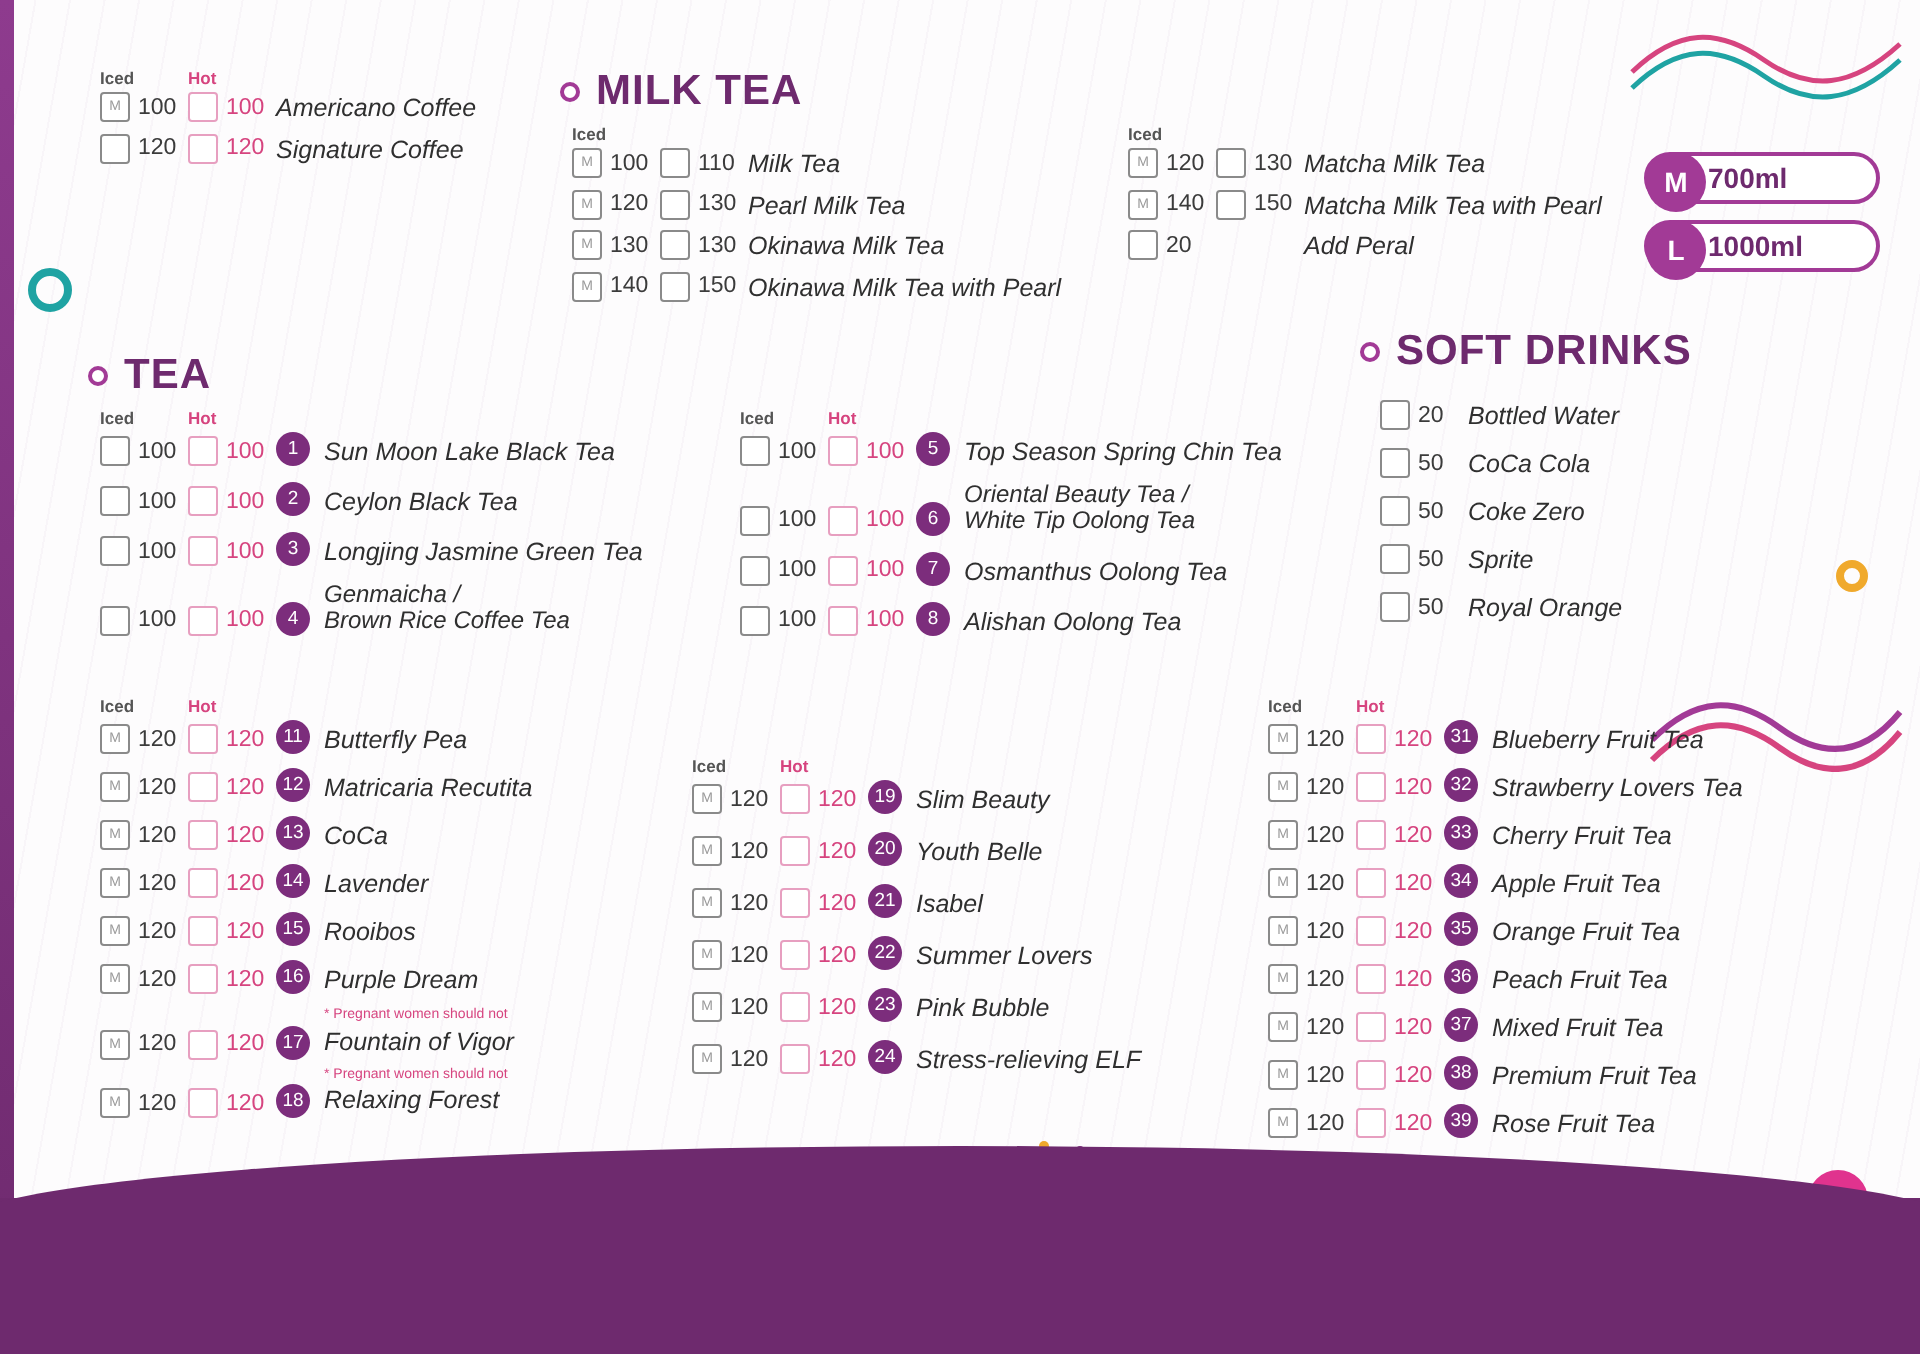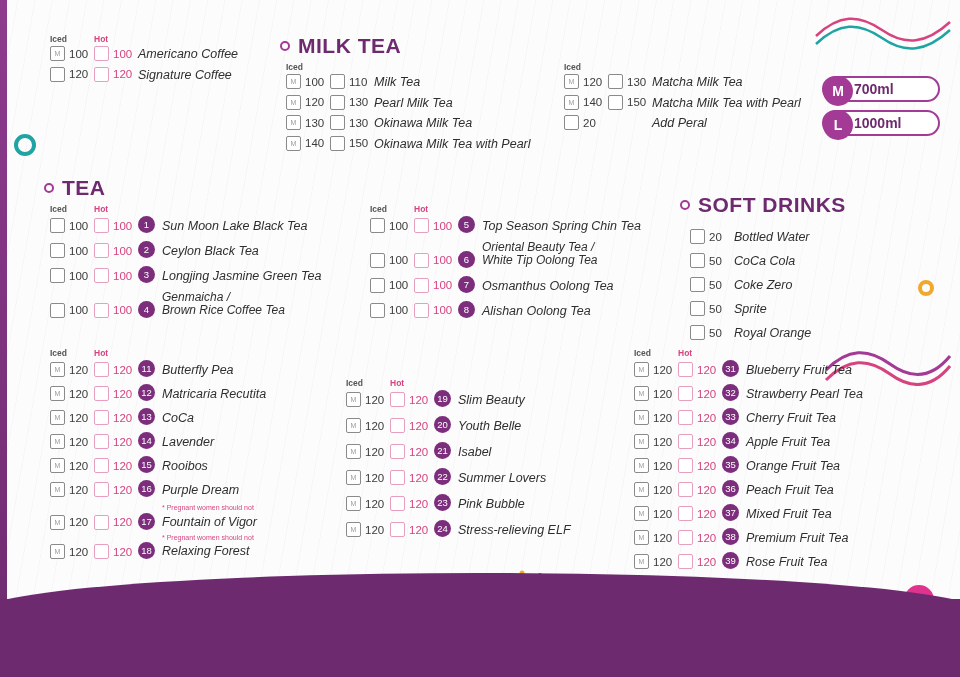--- a/index.html
+++ b/index.html
@@ -380,21 +380,21 @@
         <div class="cell">
             <span class="chk hot"></span>
             <span class="price hot">100</span>
           </div>
         <div class="num">8</div>
         <div class="name">Alishan Oolong Tea</div>
       </div>
     </div>
   </div>
 
-  <div class="col" style="left:680px; top:193px; width:250px;">
+  <div class="col" style="left:680px; top:164px; width:250px;">
     <div class="sec-title">
       <span class="bullet"></span>
       <span>SOFT DRINKS</span>
     </div>
     <div style="margin-left:10px; margin-top:12px;">
       <div class="row" style="margin-bottom:9px;">
         <div class="cell">
             <span class="chk"></span>
             <span class="price">20</span>
           </div>
@@ -644,21 +644,21 @@
       <div class="row" style="margin-bottom:7px;">
         <div class="cell">
             <span class="chk">M</span>
             <span class="price">120</span>
           </div>
         <div class="cell">
             <span class="chk hot"></span>
             <span class="price hot">120</span>
           </div>
         <div class="num">32</div>
-        <div class="name">Strawberry Pearl Tea</div>
+        <div class="name">Strawberry Lovers Tea</div>
       </div>
       <div class="row" style="margin-bottom:7px;">
         <div class="cell">
             <span class="chk">M</span>
             <span class="price">120</span>
           </div>
         <div class="cell">
             <span class="chk hot"></span>
             <span class="price hot">120</span>
           </div>

